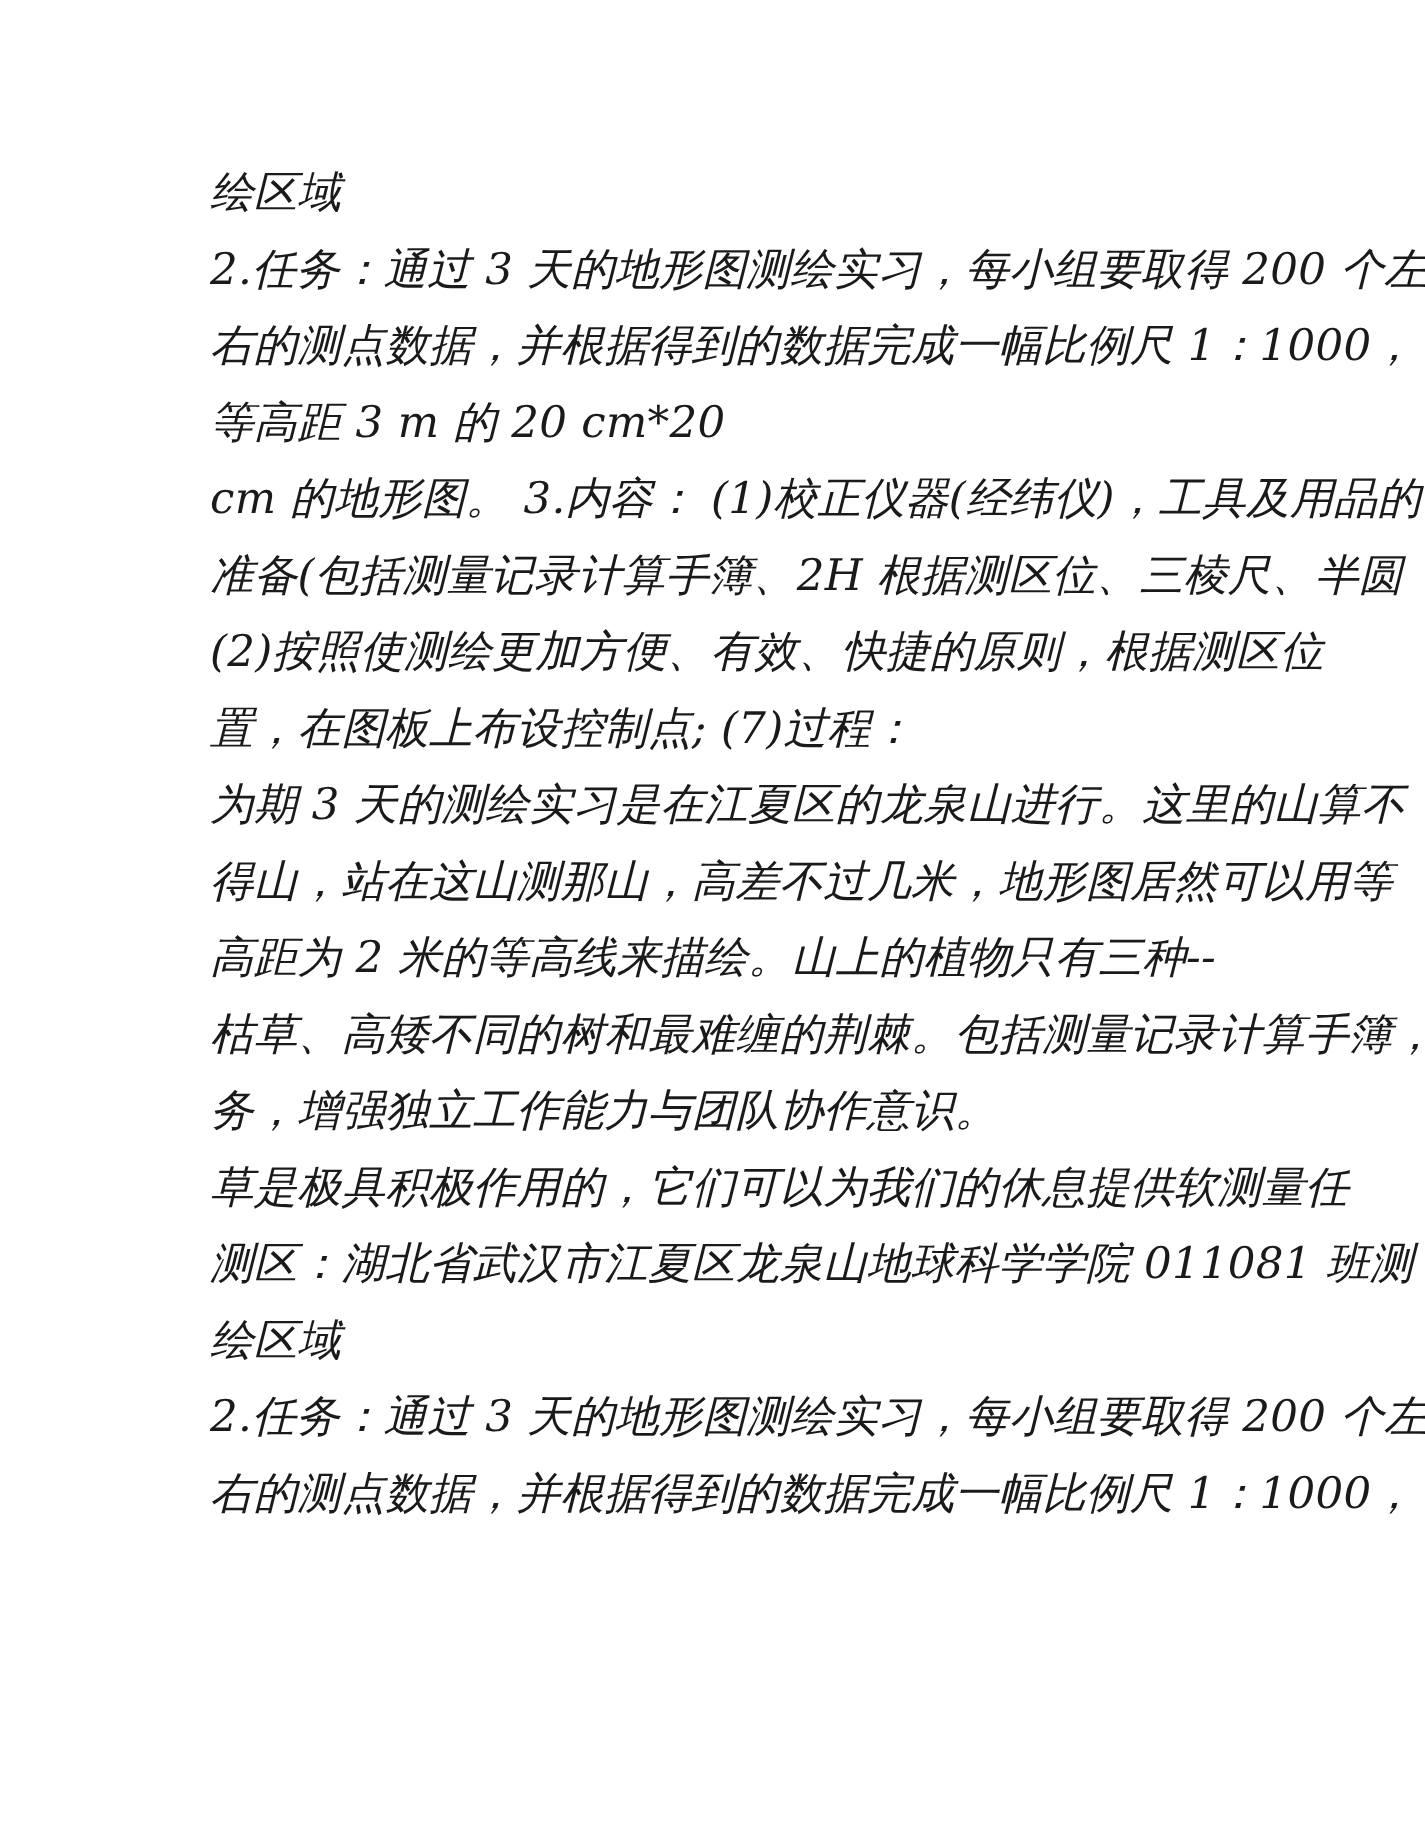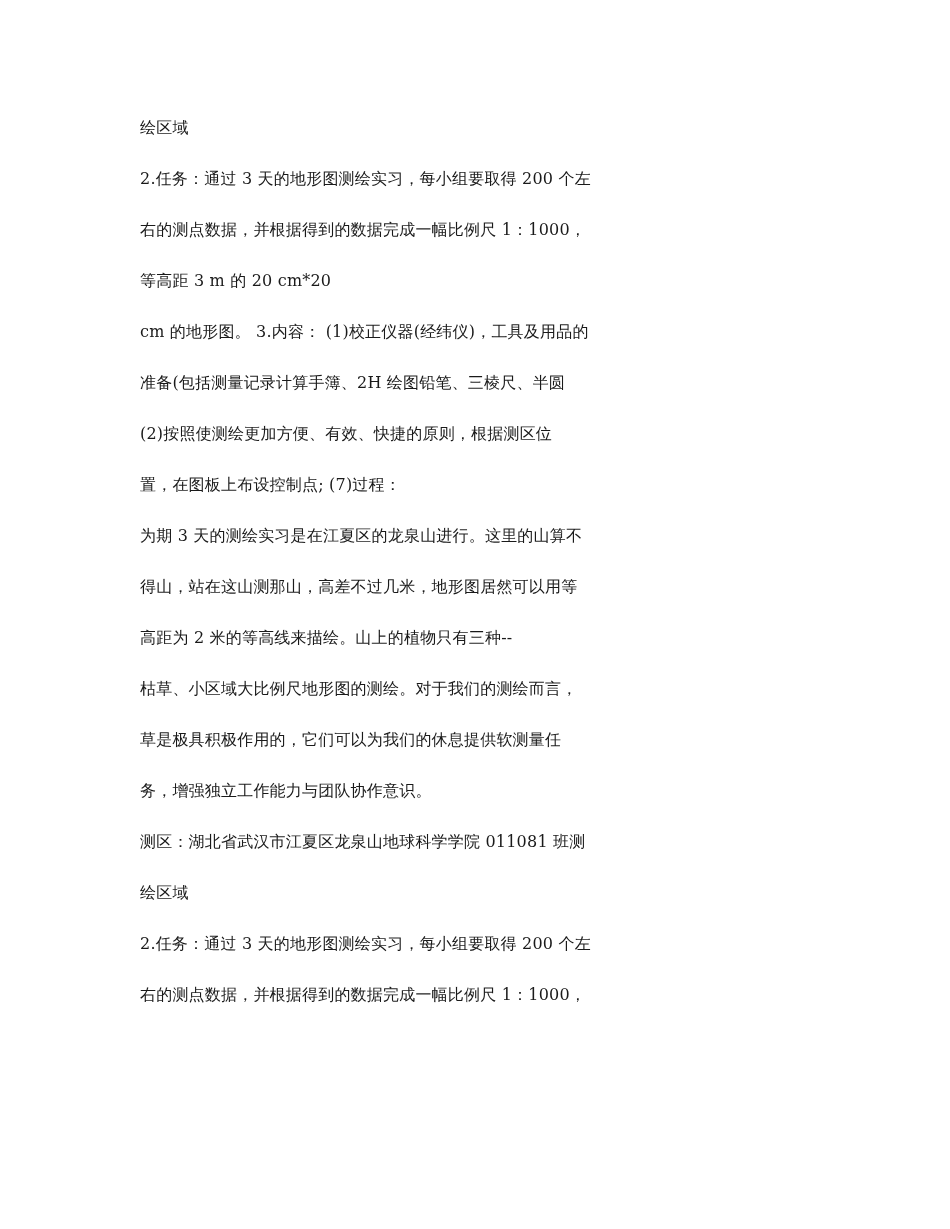--- a/index.html
+++ b/index.html
@@ -17,40 +17,41 @@
     }
     .page {
       position: absolute;
       left: 140px;
       top: 108px;
       width: 680px;
     }
     .line {
       height: 51px;
       line-height: 40px;
-      font-size: 16px;
+      font-size: 29px;
       white-space: nowrap;
       letter-spacing: 0.2px;
+      font-style: italic;
     }
   </style>
 </head>
 <body>
 
 <div class="page">
   <div class="line">绘区域</div>
   <div class="line">2.任务：通过 3 天的地形图测绘实习，每小组要取得 200 个左</div>
   <div class="line">右的测点数据，并根据得到的数据完成一幅比例尺 1：1000，</div>
   <div class="line">等高距 3 m 的 20 cm*20</div>
   <div class="line">cm 的地形图。 3.内容： (1)校正仪器(经纬仪)，工具及用品的</div>
-  <div class="line">准备(包括测量记录计算手簿、2H 绘图铅笔、三棱尺、半圆</div>
+  <div class="line">准备(包括测量记录计算手簿、2H 根据测区位、三棱尺、半圆</div>
   <div class="line">(2)按照使测绘更加方便、有效、快捷的原则，根据测区位</div>
   <div class="line">置，在图板上布设控制点; (7)过程：</div>
   <div class="line">为期 3 天的测绘实习是在江夏区的龙泉山进行。这里的山算不</div>
   <div class="line">得山，站在这山测那山，高差不过几米，地形图居然可以用等</div>
   <div class="line">高距为 2 米的等高线来描绘。山上的植物只有三种--</div>
-  <div class="line">枯草、小区域大比例尺地形图的测绘。对于我们的测绘而言，</div>
+  <div class="line">枯草、高矮不同的树和最难缠的荆棘。包括测量记录计算手簿，</div>
+  <div class="line">务，增强独立工作能力与团队协作意识。</div>
   <div class="line">草是极具积极作用的，它们可以为我们的休息提供软测量任</div>
-  <div class="line">务，增强独立工作能力与团队协作意识。</div>
   <div class="line">测区：湖北省武汉市江夏区龙泉山地球科学学院 011081 班测</div>
   <div class="line">绘区域</div>
   <div class="line">2.任务：通过 3 天的地形图测绘实习，每小组要取得 200 个左</div>
   <div class="line">右的测点数据，并根据得到的数据完成一幅比例尺 1：1000，</div>
 </div>
 
 </body></html>

